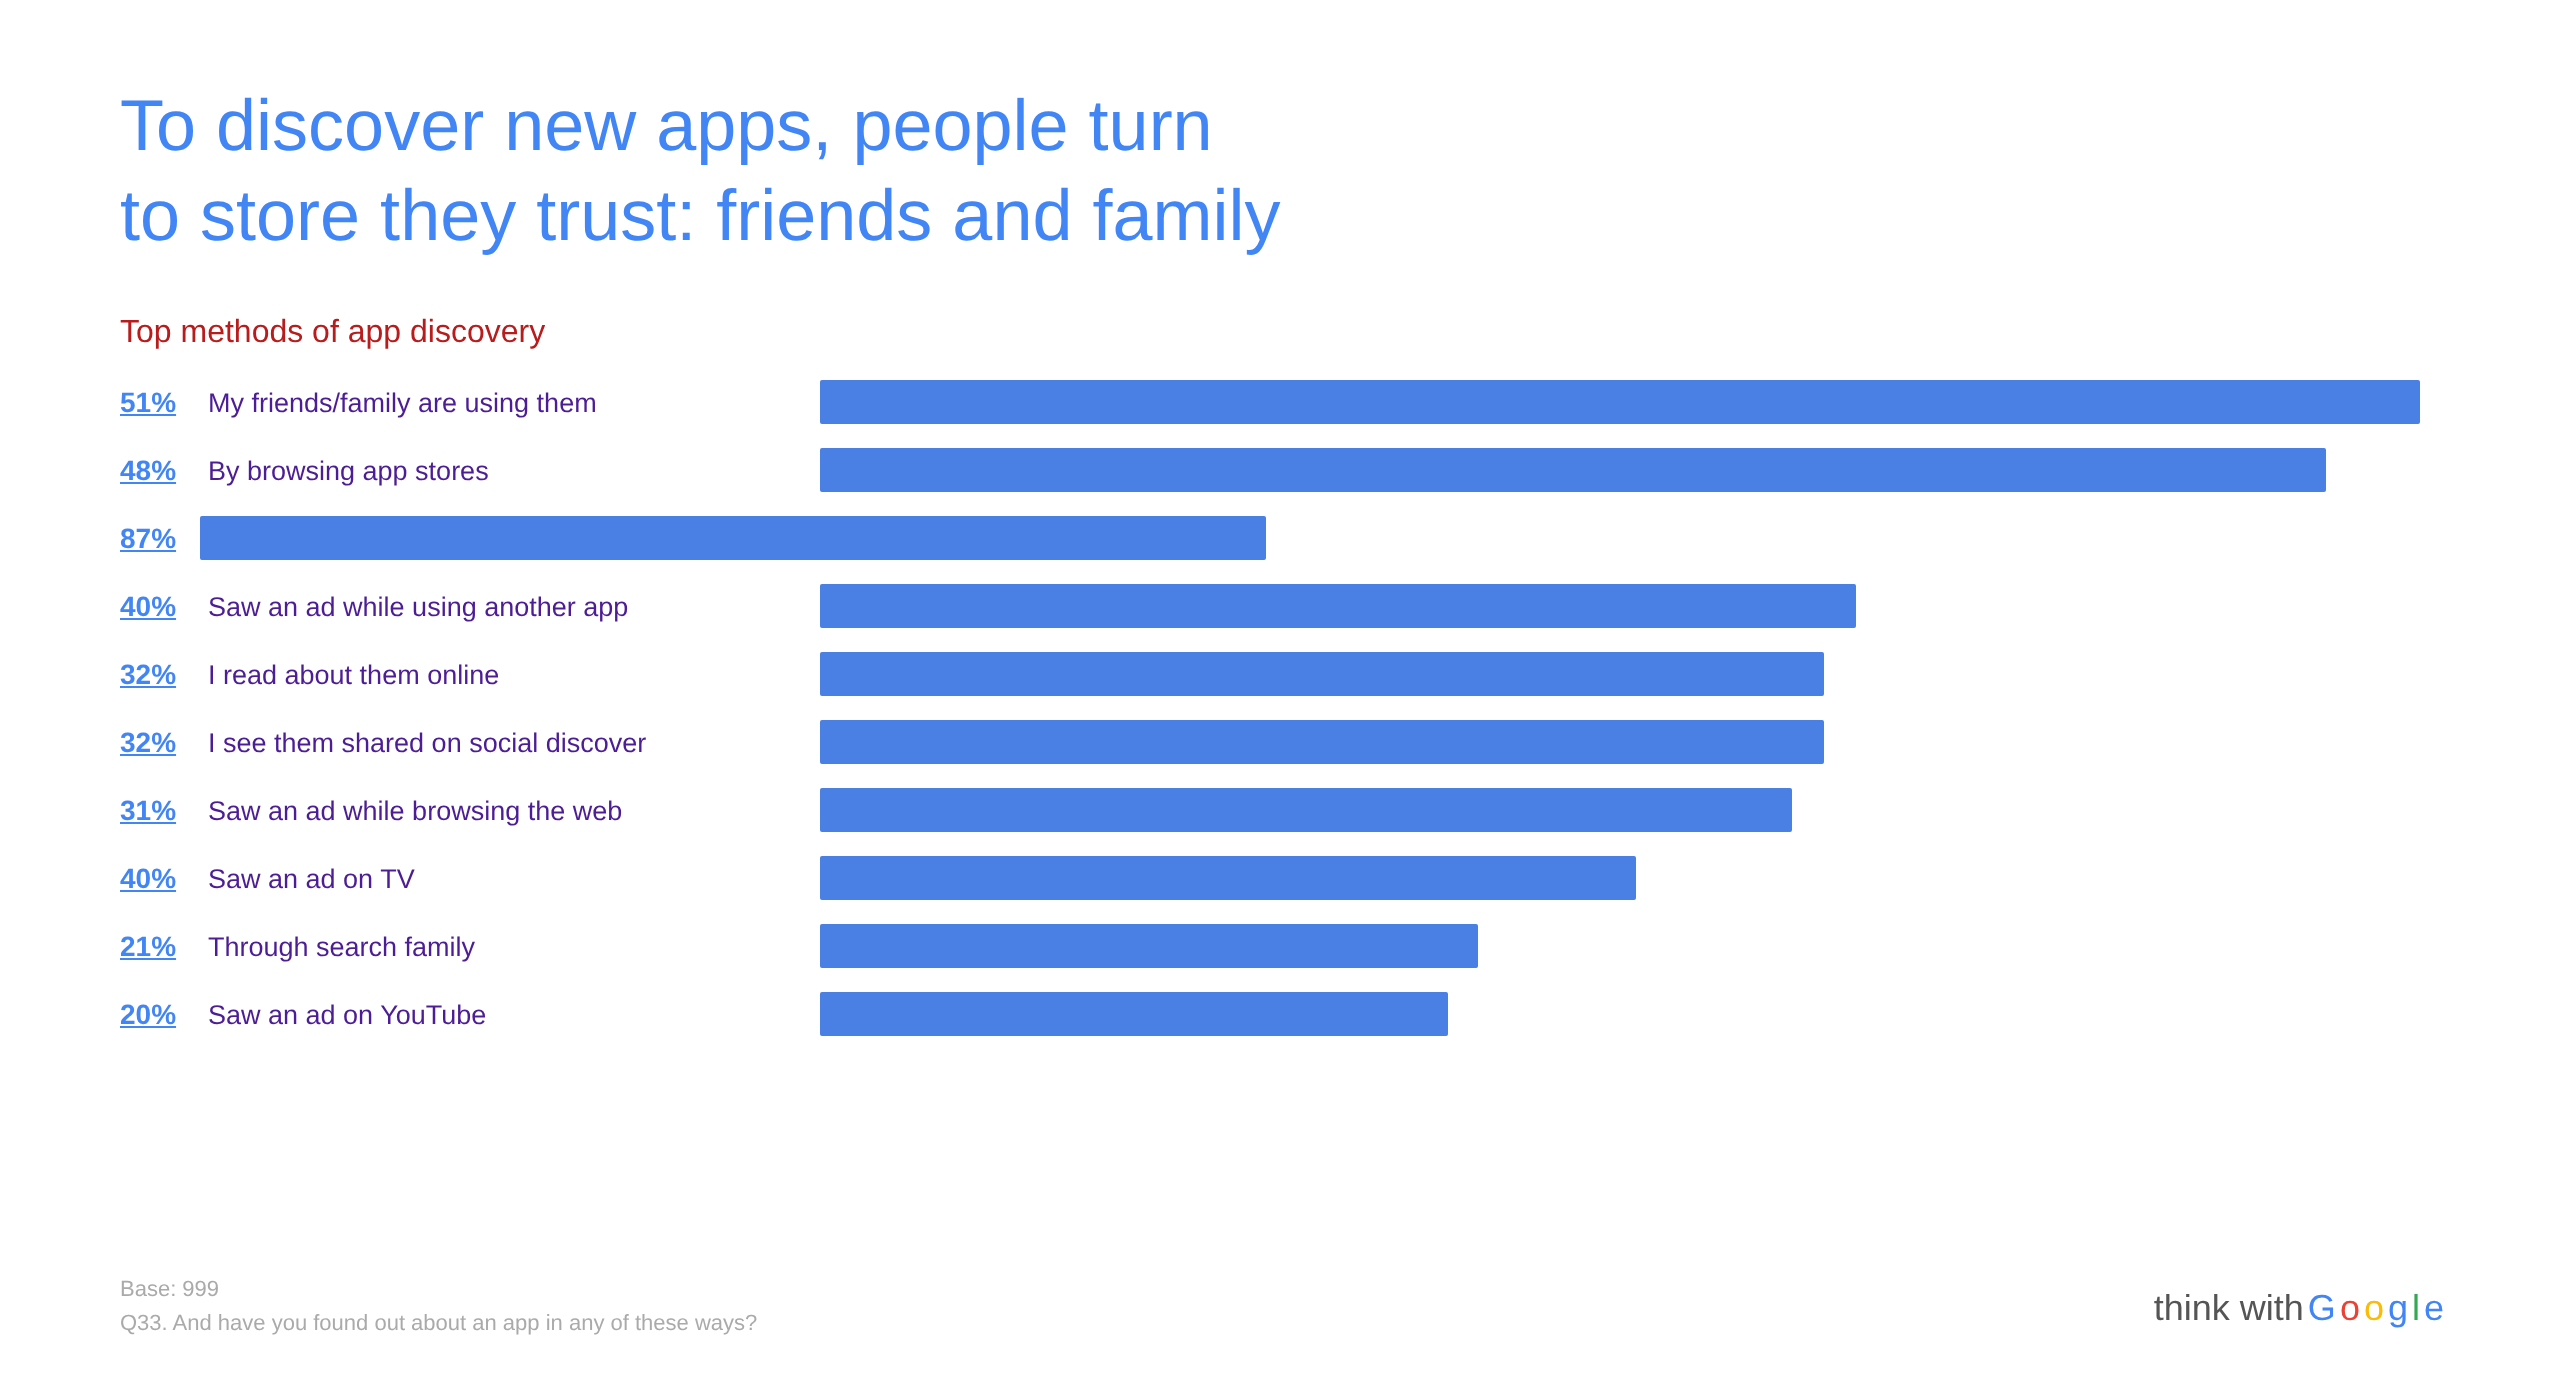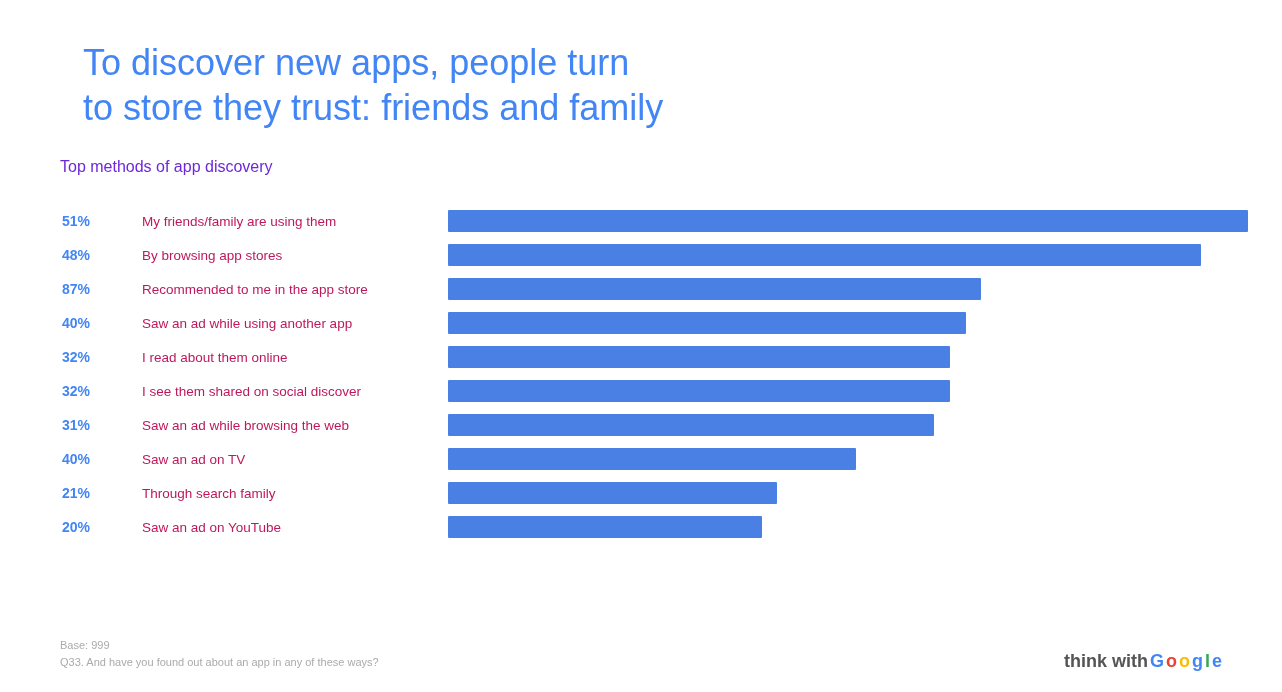--- a/index.html
+++ b/index.html
@@ -17,83 +17,82 @@
       display: flex;
       flex-direction: column;
     }
     .title {
       color: #4285f4;
       font-size: 36px;
       font-weight: 400;
       line-height: 1.25;
       margin-bottom: 28px;
       max-width: 700px;
-      margin-left: 23px;
     }
     .subtitle {
-      color: #6d28d9;
+      color: #b91c1c;
       font-size: 16px;
       font-weight: 500;
-      margin-bottom: 28px;
+      margin-bottom: 8px;
     }
     .chart-area {
       display: flex;
       flex-direction: column;
       gap: 0px;
       flex: 1;
     }
     .bar-row {
       display: flex;
       align-items: center;
       height: 34px;
       gap: 0;
     }
     .pct {
       color: #4285f4;
       font-size: 14px;
       font-weight: 700;
       width: 40px;
-      text-align: center;
+      text-align: left;
       flex-shrink: 0;
       padding-right: 8px;
+      text-decoration: underline;
     }
     .label {
-      color: #be185d;
+      color: #4c1d95;
       font-size: 13.5px;
       width: 310px;
       flex-shrink: 0;
       padding-left: 4px;
-      margin-left: 38px;
     }
     .bar-track {
       flex: 1;
       height: 22px;
       display: flex;
       align-items: center;
     }
     .bar {
       height: 22px;
       background: #4a7fe4;
       border-radius: 1px;
     }
     .footer {
       margin-top: 22px;
       display: flex;
       justify-content: space-between;
-      align-items: flex-end;
+      align-items: center;
     }
     .footnotes {
       color: #aaa;
       font-size: 11px;
       line-height: 1.6;
     }
     .branding {
       font-size: 18px;
       color: #555;
-      font-weight: 700;
+      font-weight: 400;
       display: flex;
       align-items: center;
       gap: 2px;
     }
     .branding-think { color: #555; }
     .branding-g { color: #4285f4; }
     .branding-o1 { color: #ea4335; }
     .branding-o2 { color: #fbbc05; }
     .branding-o3 { color: #4285f4; }
     .branding-g2 { color: #34a853; }
@@ -121,21 +120,20 @@
       </div>
       <div class="bar-row">
         <div class="pct">48%</div>
         <div class="label">By browsing app stores</div>
         <div class="bar-track">
           <div class="bar" style="width: 753px;"></div>
         </div>
       </div>
       <div class="bar-row">
         <div class="pct">87%</div>
-        <div class="label">Recommended to me in the app store</div>
         <div class="bar-track">
           <div class="bar" style="width: 533px;"></div>
         </div>
       </div>
       <div class="bar-row">
         <div class="pct">40%</div>
         <div class="label">Saw an ad while using another app</div>
         <div class="bar-track">
           <div class="bar" style="width: 518px;"></div>
         </div>

